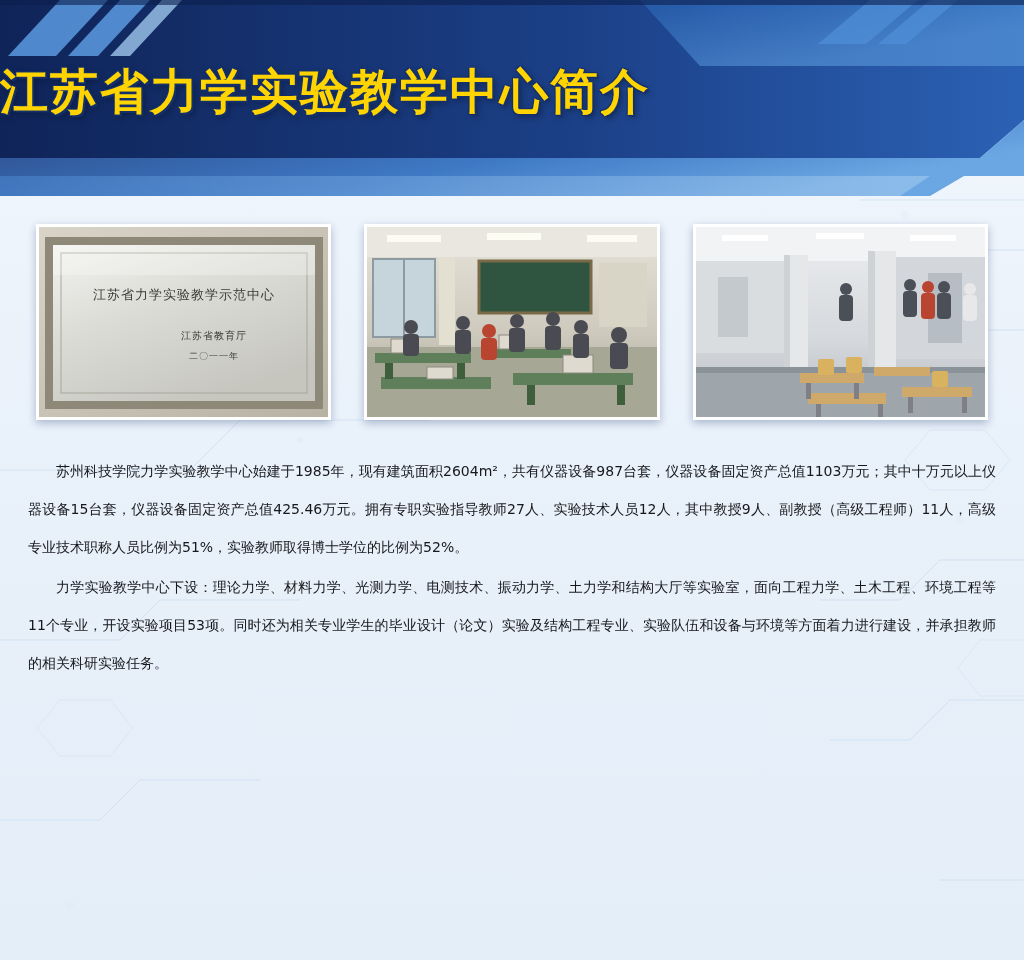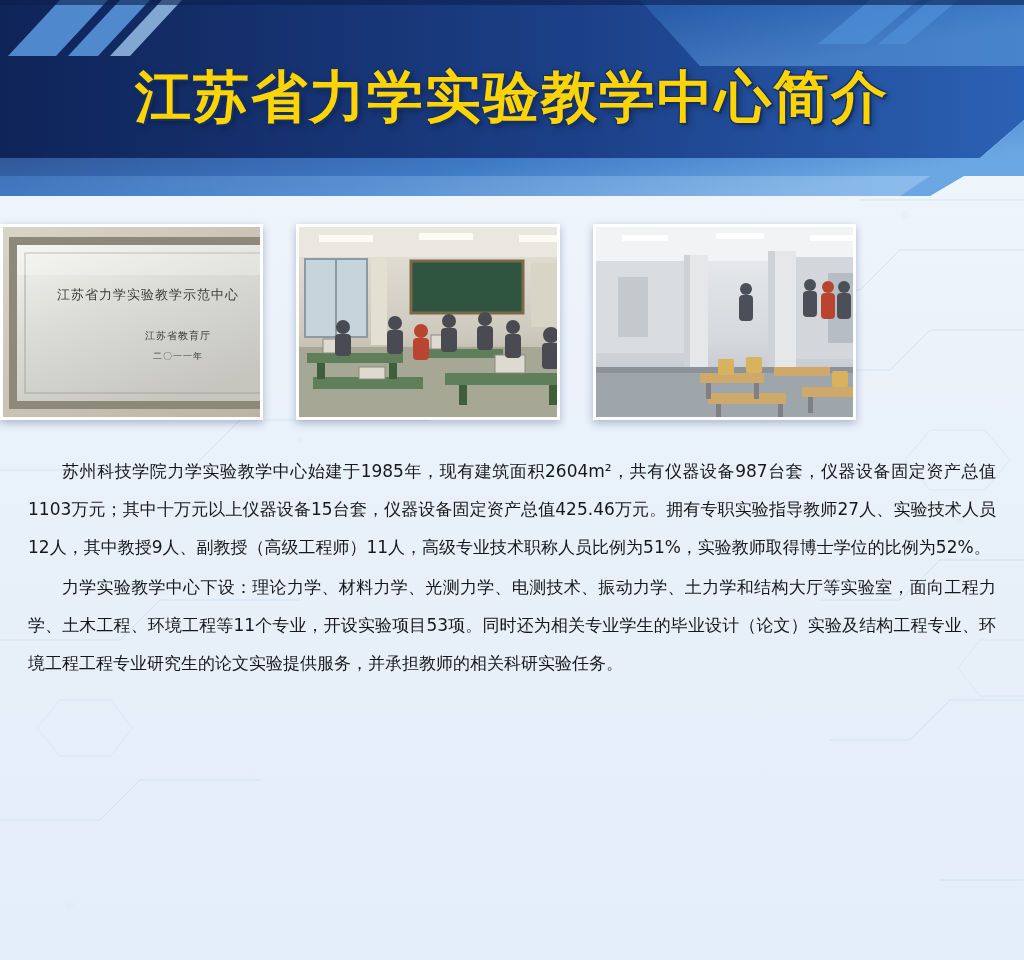--- a/index.html
+++ b/index.html
@@ -38,66 +38,67 @@
     width: 1024px;
     height: 196px;
     overflow: hidden;
   }
   .banner svg { display: block; }
   .banner-title {
     position: absolute;
     top: 60px;
     left: 0;
     width: 1024px;
-    text-align: center;
+    text-align: left;
     font-family: "DejaVu Sans", "Liberation Sans", sans-serif;
-    font-size: 56px;
+    font-size: 48px;
     font-weight: bold;
     letter-spacing: 2px;
     color: #ffd400;
     text-shadow:
       2px 2px 0 #14306b,
       -1px -1px 0 #14306b,
       1px -1px 0 #14306b,
       -1px 1px 0 #14306b,
       3px 3px 6px rgba(0,0,0,0.35);
     white-space: nowrap;
   }
 
   
   .photos {
     position: absolute;
     top: 224px;
     left: 0;
-    width: 856px;
+    width: 952px;
     height: 196px;
     display: flex;
     justify-content: center;
     gap: 33px;
+    padding-left: 36px;
   }
   .photo {
     width: 290px;
     height: 190px;
     border: 3px solid #ffffff;
     box-shadow: 0 3px 8px rgba(20,48,107,0.30);
     overflow: hidden;
     position: relative;
     background: #c9d2dc;
   }
   .photo svg { display: block; }
 
   
   .content {
     position: absolute;
     top: 452px;
     left: 28px;
     width: 968px;
     font-family: "DejaVu Sans", "Liberation Sans", sans-serif;
     color: #16181c;
-    font-size: 17px;
+    font-size: 14px;
     line-height: 38px;
     text-align: justify;
     text-justify: inter-ideograph;
   }
   .content p {
     margin: 0 0 2px 0;
     text-indent: 2em;
   }
 </style>
 </head>
@@ -337,16 +338,16 @@
         <g fill="#e8e8ea">
           <circle cx="274" cy="62" r="6"></circle>
             <rect x="267" y="68" width="14" height="26" rx="4"></rect>
         </g>
       </svg>
     </div>
   </div>
 
   <div class="content">
     <p>苏州科技学院力学实验教学中心始建于1985年，现有建筑面积2604m²，共有仪器设备987台套，仪器设备固定资产总值1103万元；其中十万元以上仪器设备15台套，仪器设备固定资产总值425.46万元。拥有专职实验指导教师27人、实验技术人员12人，其中教授9人、副教授（高级工程师）11人，高级专业技术职称人员比例为51%，实验教师取得博士学位的比例为52%。</p>
-    <p>力学实验教学中心下设：理论力学、材料力学、光测力学、电测技术、振动力学、土力学和结构大厅等实验室，面向工程力学、土木工程、环境工程等11个专业，开设实验项目53项。同时还为相关专业学生的毕业设计（论文）实验及结构工程专业、环境工程工程专业研究生的论文实验提供服务，并承担教师的相关科研实验任务。</p>
+    <p>力学实验教学中心下设：理论力学、材料力学、光测力学、电测技术、振动力学、土力学和结构大厅等实验室，面向工程力学、土木工程、环境工程等11个专业，开设实验项目53项。同时还为相关专业学生的毕业设计（论文）实验及结构工程专业、实验队伍和设备与环境等方面着力进行建设，并承担教师的相关科研实验任务。</p>
   </div>
 
 </div>
 
 </body></html>

